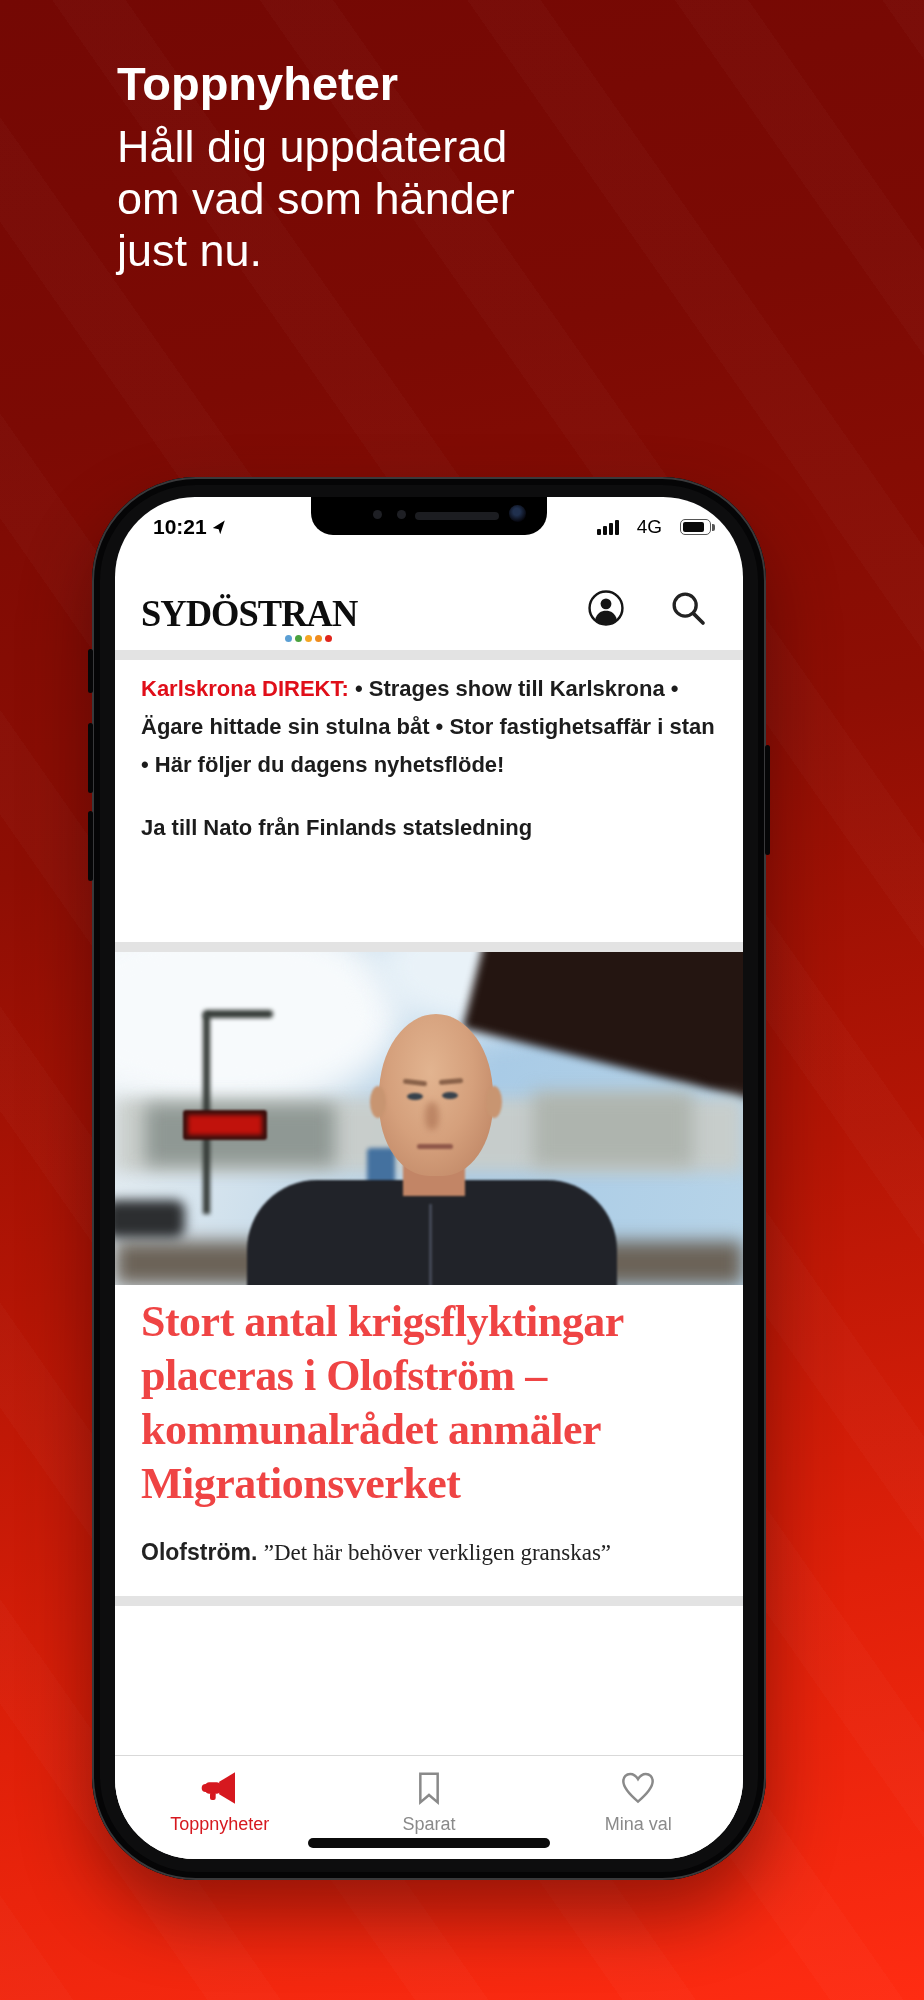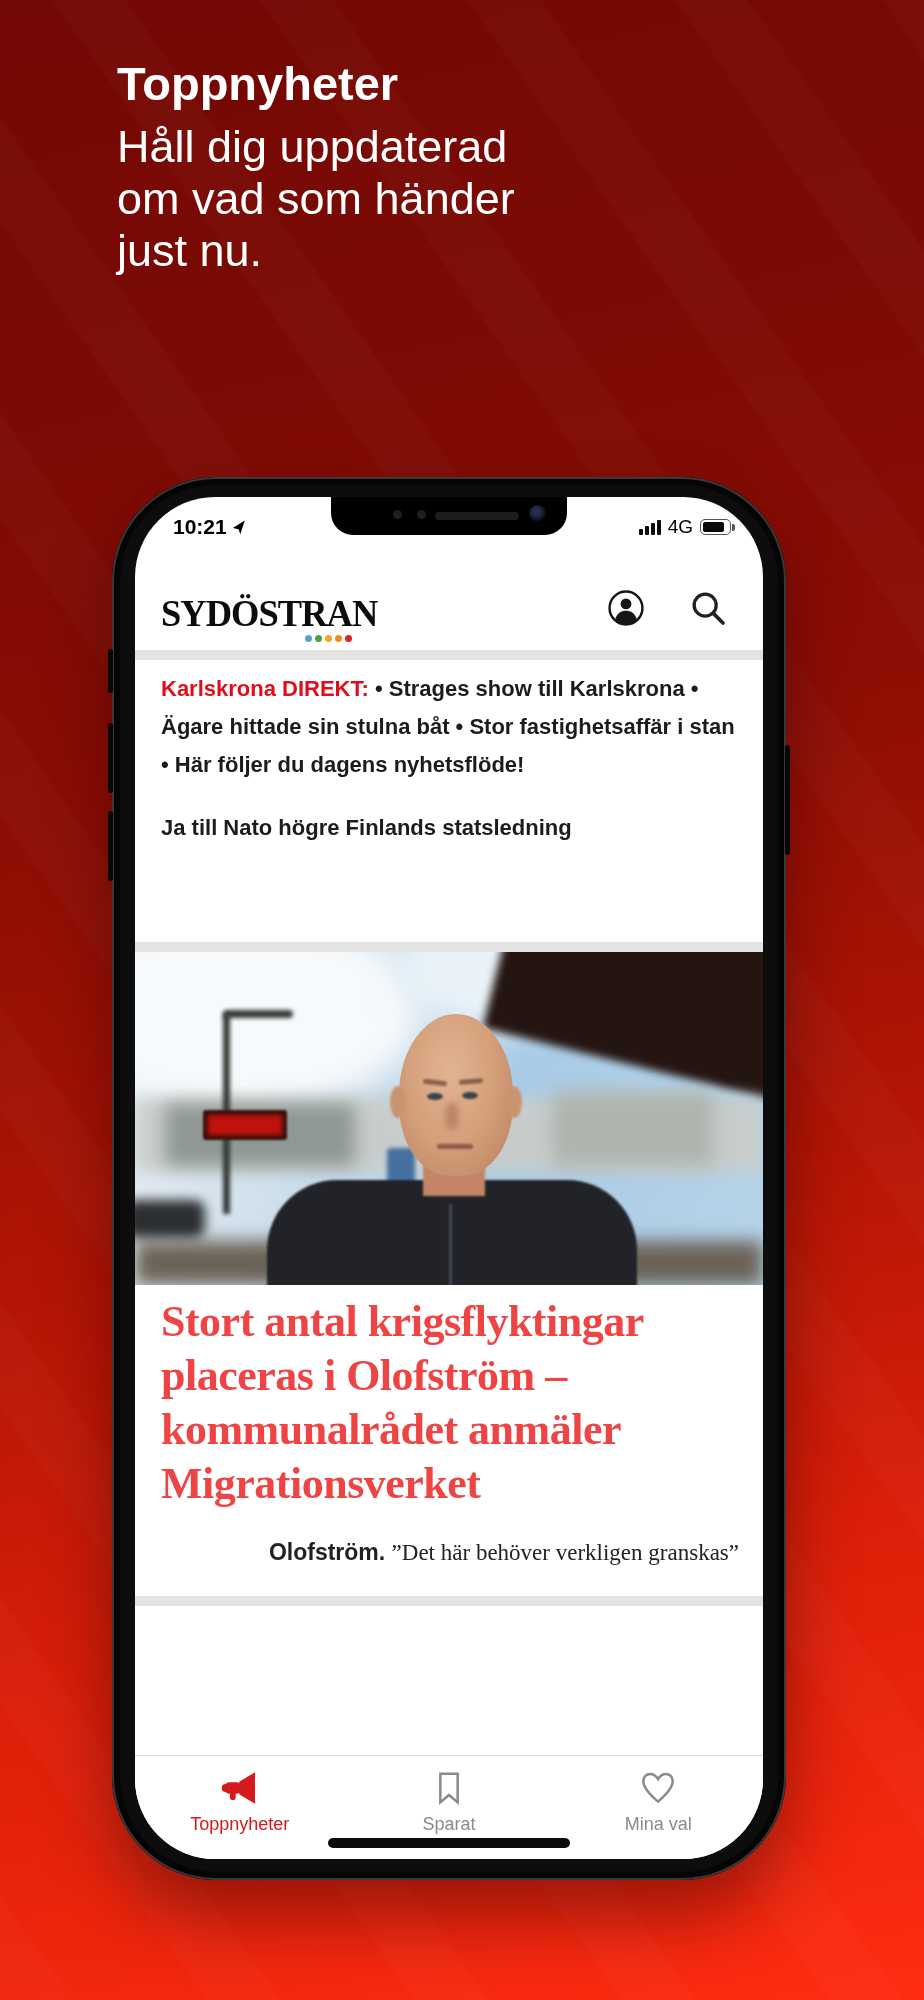--- a/index.html
+++ b/index.html
@@ -14,21 +14,21 @@
     background:repeating-linear-gradient(55deg, rgba(255,255,255,0.018) 0 60px, transparent 60px 170px);
   }
 
   
   .hero{ position:absolute; left:117px; top:56px; width:460px; color:#fff; }
   .hero-title{ font-size:47px; font-weight:800; letter-spacing:0; }
   .hero-sub{ margin-top:10px; width:420px; font-size:45px; font-weight:300; line-height:1.16; }
 
   
   .phone{
-    position:absolute; left:112px; top:477px; width:674px; height:1403px;
+    position:absolute; left:92px; top:477px; width:674px; height:1403px;
     background:#0d0d0e; border-radius:104px;
     box-shadow: inset 0 0 0 2px #39393b, inset 0 0 0 8px #050506, 0 35px 70px rgba(45,0,0,.45);
   }
   .side-btn{ position:absolute; background:#060607; border-radius:3px; }
   .btn-mute { left:-4px; top:172px;  width:5px; height:44px; }
   .btn-vol1 { left:-4px; top:246px;  width:5px; height:70px; }
   .btn-vol2 { left:-4px; top:334px;  width:5px; height:70px; }
   .btn-power{ right:-4px; top:268px; width:5px; height:110px; }
 
   .screen{
@@ -42,21 +42,21 @@
   .n-dot{ position:absolute; width:9px; height:9px; border-radius:50%; background:#1e1f24; top:13px; }
   .n-dot1{ left:62px; } .n-dot2{ left:86px; }
   .n-speaker{ position:absolute; left:104px; top:15px; width:84px; height:8px; border-radius:4px; background:#1c1d21; }
   .n-cam{ position:absolute; left:198px; top:8px; width:17px; height:17px; border-radius:50%;
           background:radial-gradient(circle at 45% 40%, #20304e 25%, #070810 70%); }
 
   
   .statusbar{ position:absolute; top:13px; left:0; right:0; height:34px; z-index:20;
               display:flex; justify-content:space-between; align-items:center; padding:0 32px 0 38px; color:#000; }
   .sb-left{ display:flex; align-items:center; gap:4px; font-size:21px; font-weight:700; }
-  .sb-right{ display:flex; align-items:center; gap:7px; }
+  .sb-right{ display:flex; align-items:center; gap:18px; }
   .sig{ display:flex; align-items:flex-end; gap:2px; }
   .sig b{ display:block; width:4px; background:#0a0a0a; border-radius:1px; }
   .sig b:nth-child(1){height:6px;} .sig b:nth-child(2){height:9px;}
   .sig b:nth-child(3){height:12px;} .sig b:nth-child(4){height:15px;}
   .sb-net{ font-size:19px; font-weight:500; }
   .batt{ position:relative; width:31px; height:16px; border:1.5px solid #555; border-radius:5px; }
   .batt-fill{ position:absolute; left:2px; top:2px; bottom:2px; width:21px; background:#0a0a0a; border-radius:2px; }
   .batt-nub{ position:absolute; right:-5px; top:4px; width:3px; height:7px; background:#555; border-radius:0 2px 2px 0; }
 
   
@@ -108,21 +108,21 @@
   .man-brow-r{ left:324px; top:127px; width:24px; height:5px; background:#8a6249; border-radius:3px; transform:rotate(-5deg); filter:blur(1px); }
   .man-eye-l{ left:292px; top:141px; width:16px; height:7px; background:#37424c; border-radius:50%; filter:blur(1px); }
   .man-eye-r{ left:327px; top:140px; width:16px; height:7px; background:#37424c; border-radius:50%; filter:blur(1px); }
   .man-nose{ left:310px; top:150px; width:14px; height:28px; background:rgba(160,100,70,.5); border-radius:45%; filter:blur(3px); }
   .man-mouth{ left:302px; top:192px; width:36px; height:5px; background:#90584a; border-radius:3px; filter:blur(1px); }
 
   
   .headline{ position:absolute; left:26px; top:798px; width:578px;
              font-family:"Liberation Serif", serif; font-weight:700;
              font-size:44px; line-height:54px; letter-spacing:-0.5px; color:#ef4444; }
-  .kicker-row{ position:absolute; left:26px; top:1042px; width:578px; font-size:23px; color:#222;text-align:right; }
+  .kicker-row{ position:absolute; left:26px; top:1042px; width:578px; font-size:23px; color:#222; }
   .kicker{ font-weight:700; font-family:"Liberation Sans", sans-serif; }
   .quote{ font-family:"Liberation Serif", serif; font-weight:400; }
 
   
   .article2{ position:absolute; left:0; right:0; top:1109px; height:149px; background:#fff; }
   .a2-headline{ position:absolute; left:26px; top:28px; width:380px;
                 font-family:"Liberation Serif", serif; font-weight:700;
                 font-size:34px; line-height:50px; letter-spacing:-0.5px; color:#181818; }
   .thumb{ position:absolute; right:26px; top:23px; width:186px; height:112px; overflow:hidden;
           background:linear-gradient(180deg,#6b635a 0%,#4a443e 30%,#332f2a 70%,#26231f 100%); }
@@ -222,21 +222,21 @@
       </button>
     </div>
 
     <div class="divider div1"></div>
 
     <p class="ticker">
       <span class="red">Karlskrona DIREKT:</span>
       <span>• Strages show till Karlskrona • Ägare hittade sin stulna båt • Stor fastighetsaffär i stan • Här följer du dagens nyhetsflöde!</span>
     </p>
 
-    <p class="brief">Ja till Nato högre Finlands statsledning</p>
+    <p class="brief">Ja till Nato från Finlands statsledning</p>
 
 
     <div class="divider div2"></div>
 
     <div class="photo">
       <span class="ph ph-cloud1"></span>
       <span class="ph ph-cloud2"></span>
       <span class="ph ph-roof"></span>
       <span class="ph ph-bldg"></span>
       <span class="ph ph-bldg2"></span>

